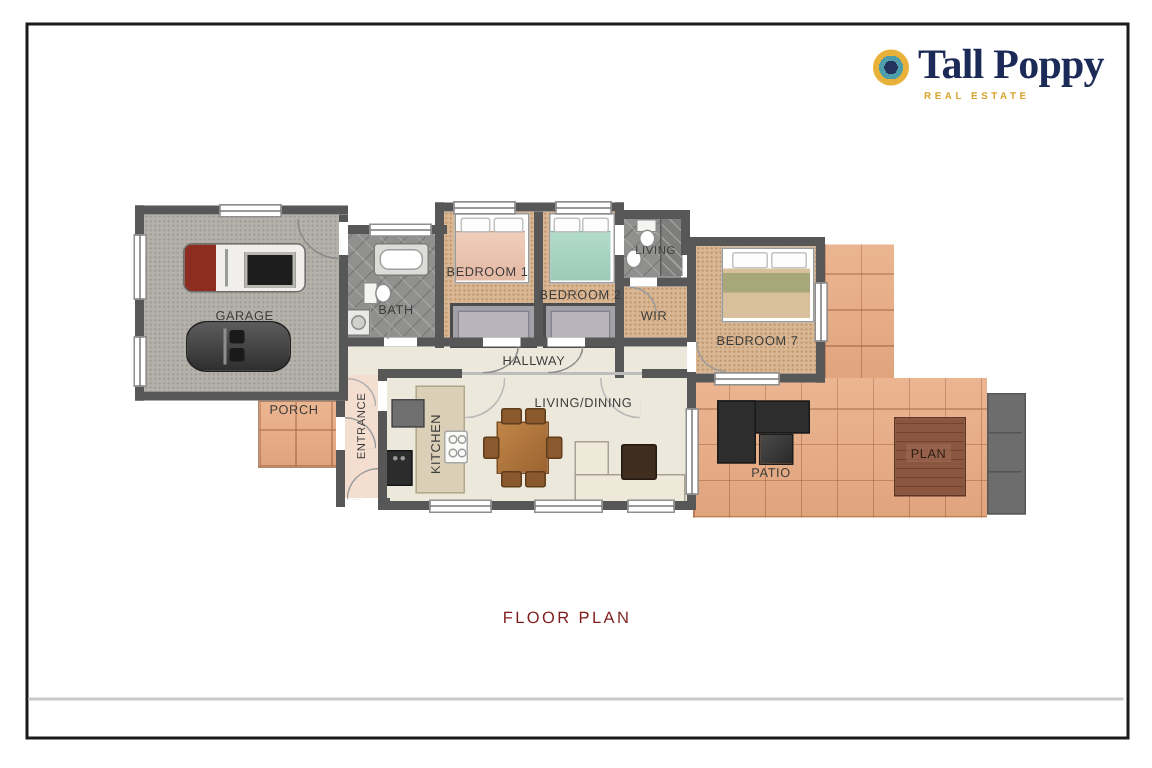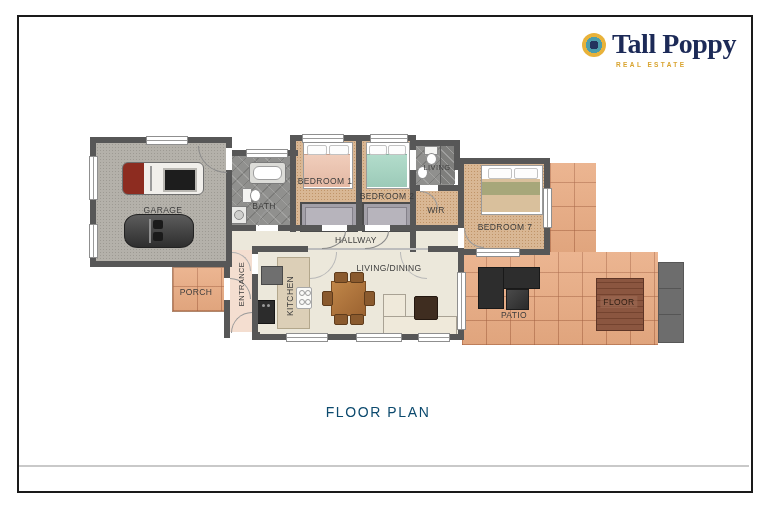--- a/index.html
+++ b/index.html
@@ -26,21 +26,21 @@
   .lbl-v{position:absolute;font-size:8.5px;color:#3c3c3c;letter-spacing:.4px;white-space:nowrap;writing-mode:vertical-rl;transform:translate(-50%,-50%) rotate(180deg);}
   
   .wardrobe{position:absolute;background:#a3a0a8;border:2px solid #4c4c4c;}
   .wardrobe:before{content:"";position:absolute;left:3px;right:3px;top:3px;bottom:3px;background:#b7b4bc;border:1px solid #84818a;}
   .sofa{position:absolute;background:#efe9da;border:1px solid #a9a294;}
   .osofa{position:absolute;background:#2d2d2d;border:1px solid #191919;}
   .chair{position:absolute;background:#8a5a2e;border:1px solid #5f3c1c;border-radius:2px;}
   #logo-brand{position:absolute;left:612px;top:28px;font-family:"Liberation Serif",serif;font-weight:bold;font-size:28px;color:#1c2a57;letter-spacing:-.5px;}
   #logo-tag{position:absolute;left:616px;top:61px;font-size:6.5px;color:#d9a430;letter-spacing:2.4px;font-weight:bold;}
   #logo-icon{position:absolute;left:582px;top:33px;width:24px;height:24px;border-radius:50%;background:radial-gradient(circle at 50% 50%,#24335e 0 4.5px,#4d9dab 4.5px 8px,#e8b23a 8px 12px);}
-  #title{position:absolute;left:378px;top:412px;transform:translate(-50%,-50%);font-size:14px;letter-spacing:1.6px;color:#0c4a6e;}
+  #title{position:absolute;left:378px;top:412px;transform:translate(-50%,-50%);font-size:11px;letter-spacing:1.6px;color:#7f1d1d;}
   #disclaimer{position:absolute;left:33px;top:450px;font-size:7.5px;color:#3f3f3f;}
   #divider{position:absolute;left:19px;top:465px;width:730px;height:2px;background:#c9c9c9;}
   #address{position:absolute;left:32px;top:470px;font-size:16px;color:#0d0d0d;}
 </style>
 </head>
 <body>
 
 <div id="page">
   <div id="frame"></div>
 
@@ -204,22 +204,22 @@
   <div class="arc" style="left:400px;top:252px;width:26px;height:26px;border-left:1px solid #b8b8b8;border-bottom:1px solid #b8b8b8;border-bottom-left-radius:100%;"></div>
 
   <div class="lbl" style="left:163px;top:210px;">GARAGE</div>
   <div class="lbl" style="left:264px;top:206px;">BATH</div>
   <div class="lbl" style="left:325px;top:181px;">BEDROOM 1</div>
   <div class="lbl" style="left:387px;top:196px;">BEDROOM 2</div>
   <div class="lbl" style="left:437px;top:167px;font-size:7.5px;">LIVING</div>
   <div class="lbl" style="left:436px;top:210px;">WIR</div>
   <div class="lbl" style="left:505px;top:227px;">BEDROOM 7</div>
   <div class="lbl" style="left:356px;top:240px;">HALLWAY</div>
-  <div class="lbl" style="left:196px;top:292px;">PORCH</div>
+  <div class="lbl" style="left:196px;top:273px;">PORCH</div>
   <div class="lbl-v" style="left:241px;top:284px;font-size:7.5px;">ENTRANCE</div>
   <div class="lbl-v" style="left:290px;top:296px;">KITCHEN</div>
   <div class="lbl" style="left:389px;top:268px;">LIVING/DINING</div>
   <div class="lbl" style="left:514px;top:315px;">PATIO</div>
-  <div class="lbl" style="left:619px;top:302px;color:#2c1c12;background:rgba(160,110,85,.55);padding:1px 3px;">FLOOR</div>
+  <div class="lbl" style="left:619px;top:302px;color:#2c1c12;background:rgba(160,110,85,.55);padding:1px 3px;">PLAN</div>
 
   <div id="title">FLOOR PLAN</div>
   <div id="divider"></div>
 </div>
 
 </body></html>

